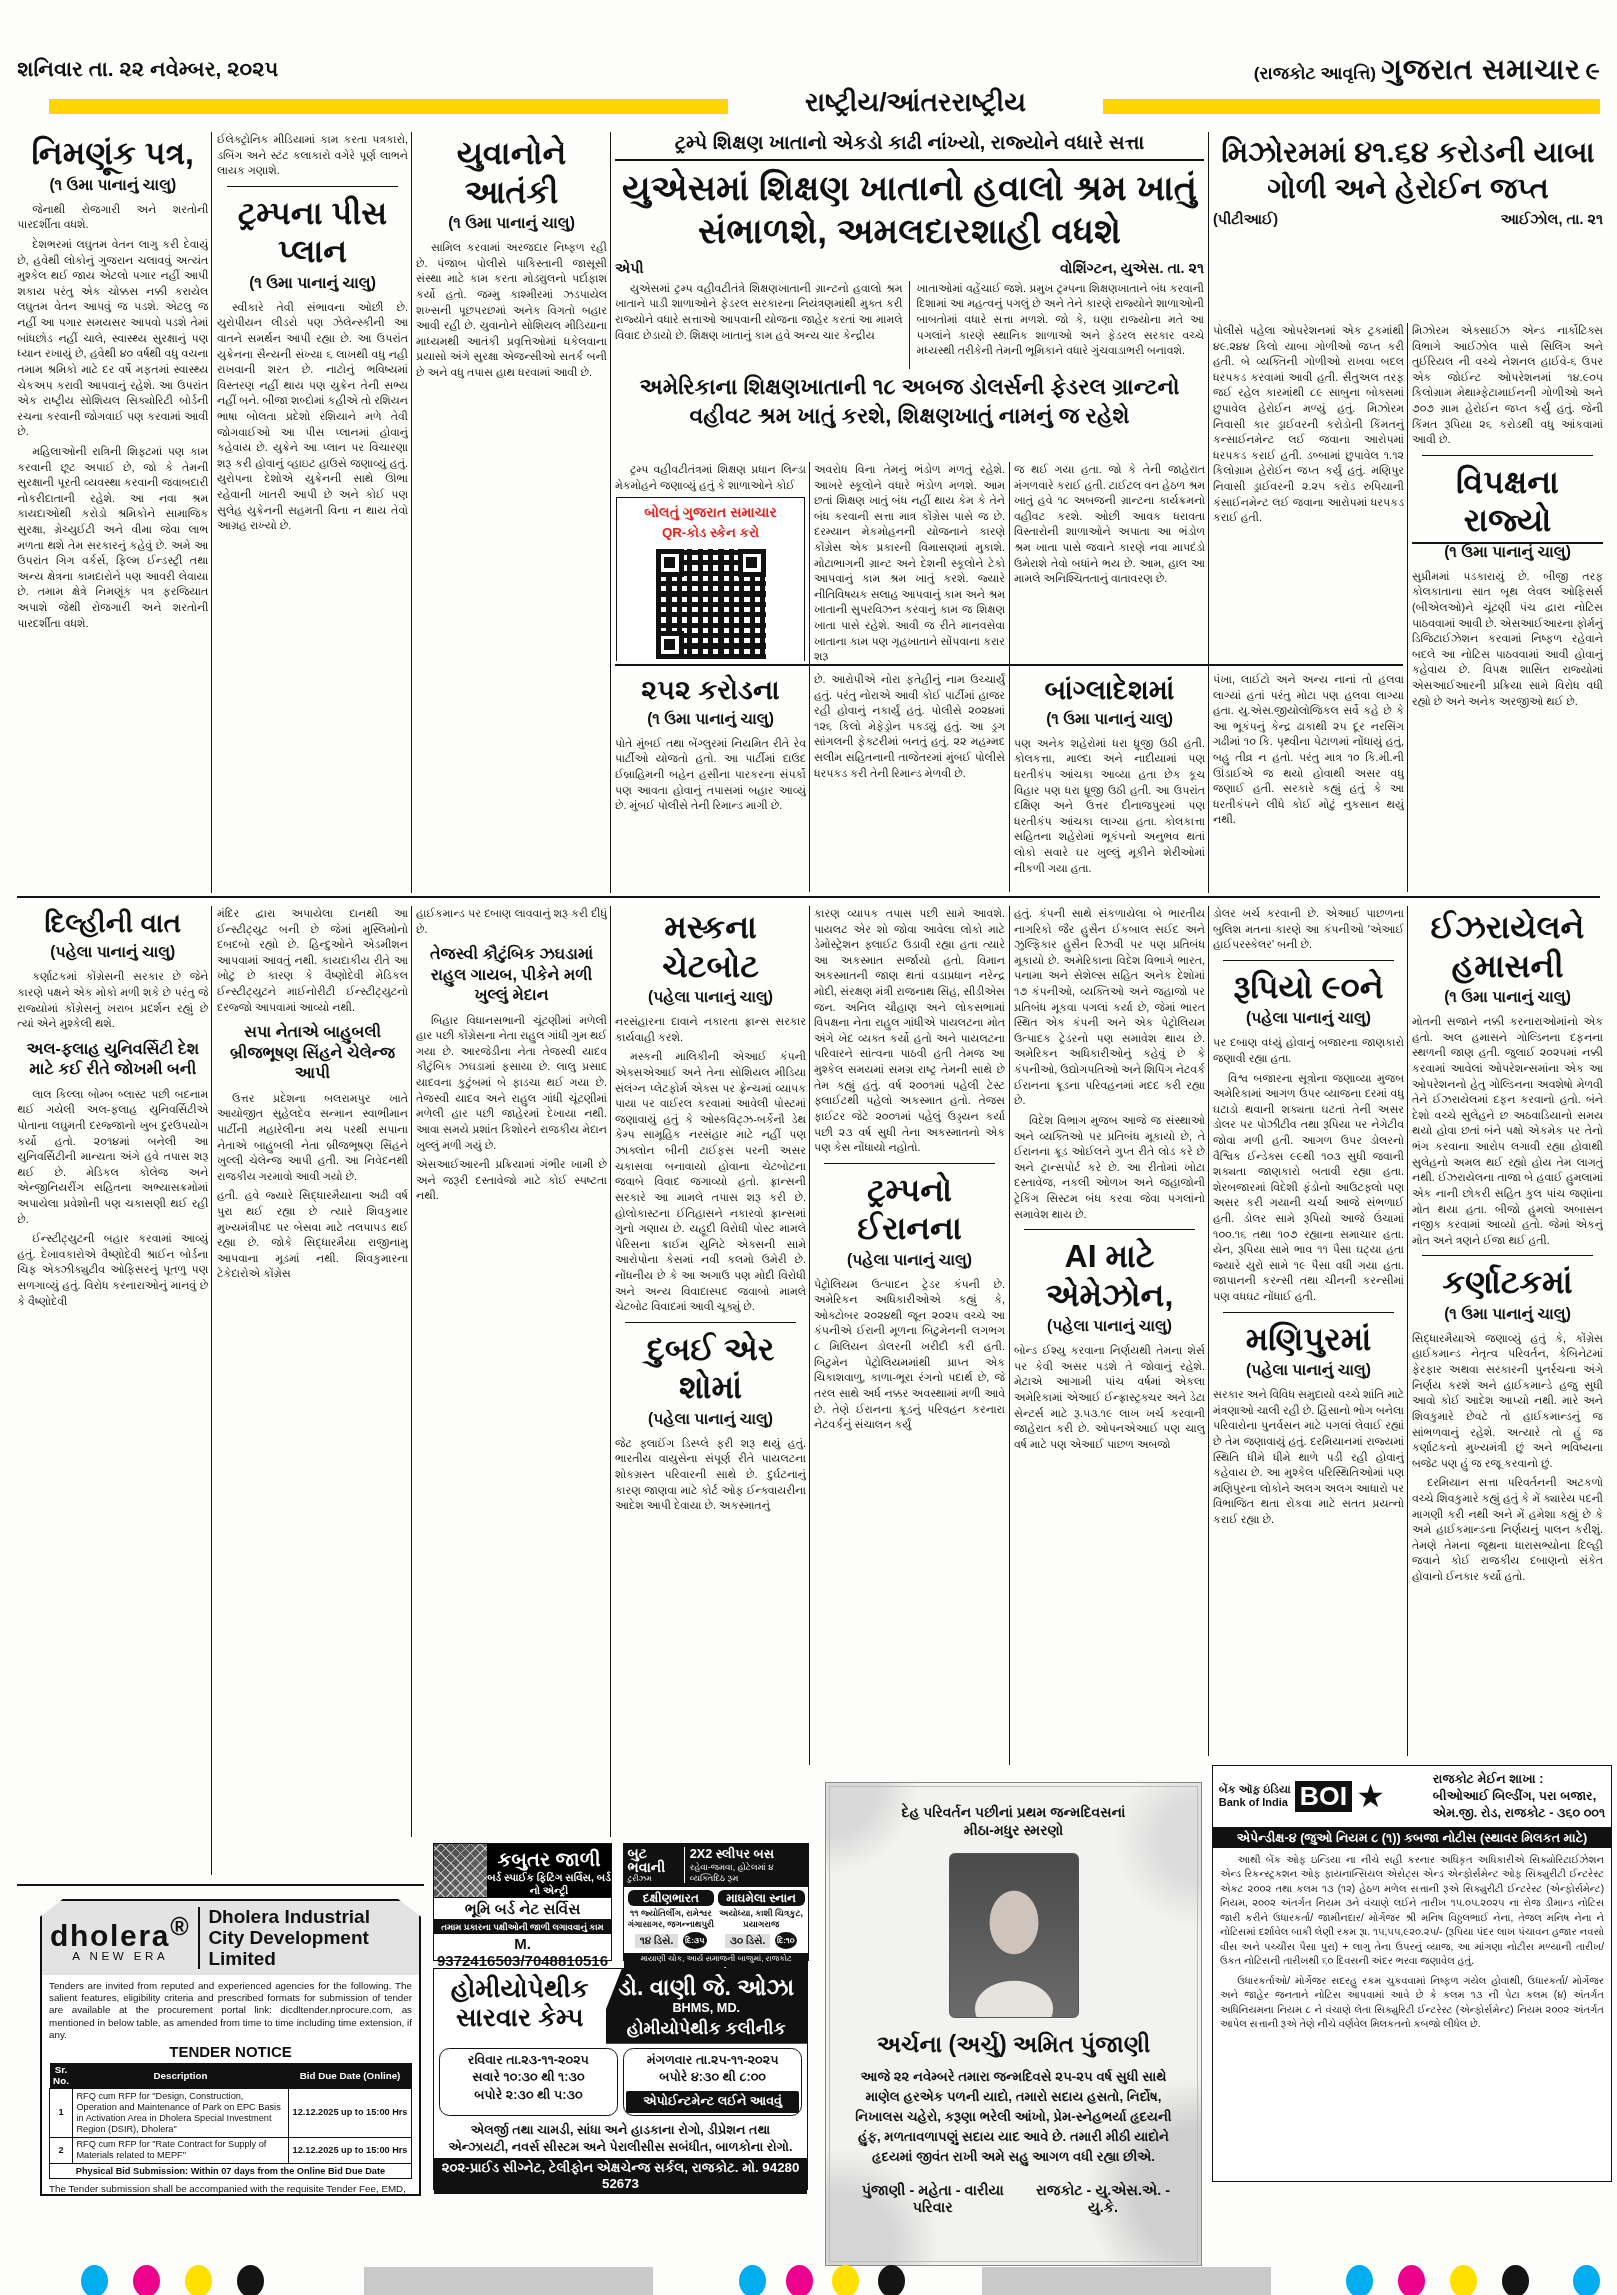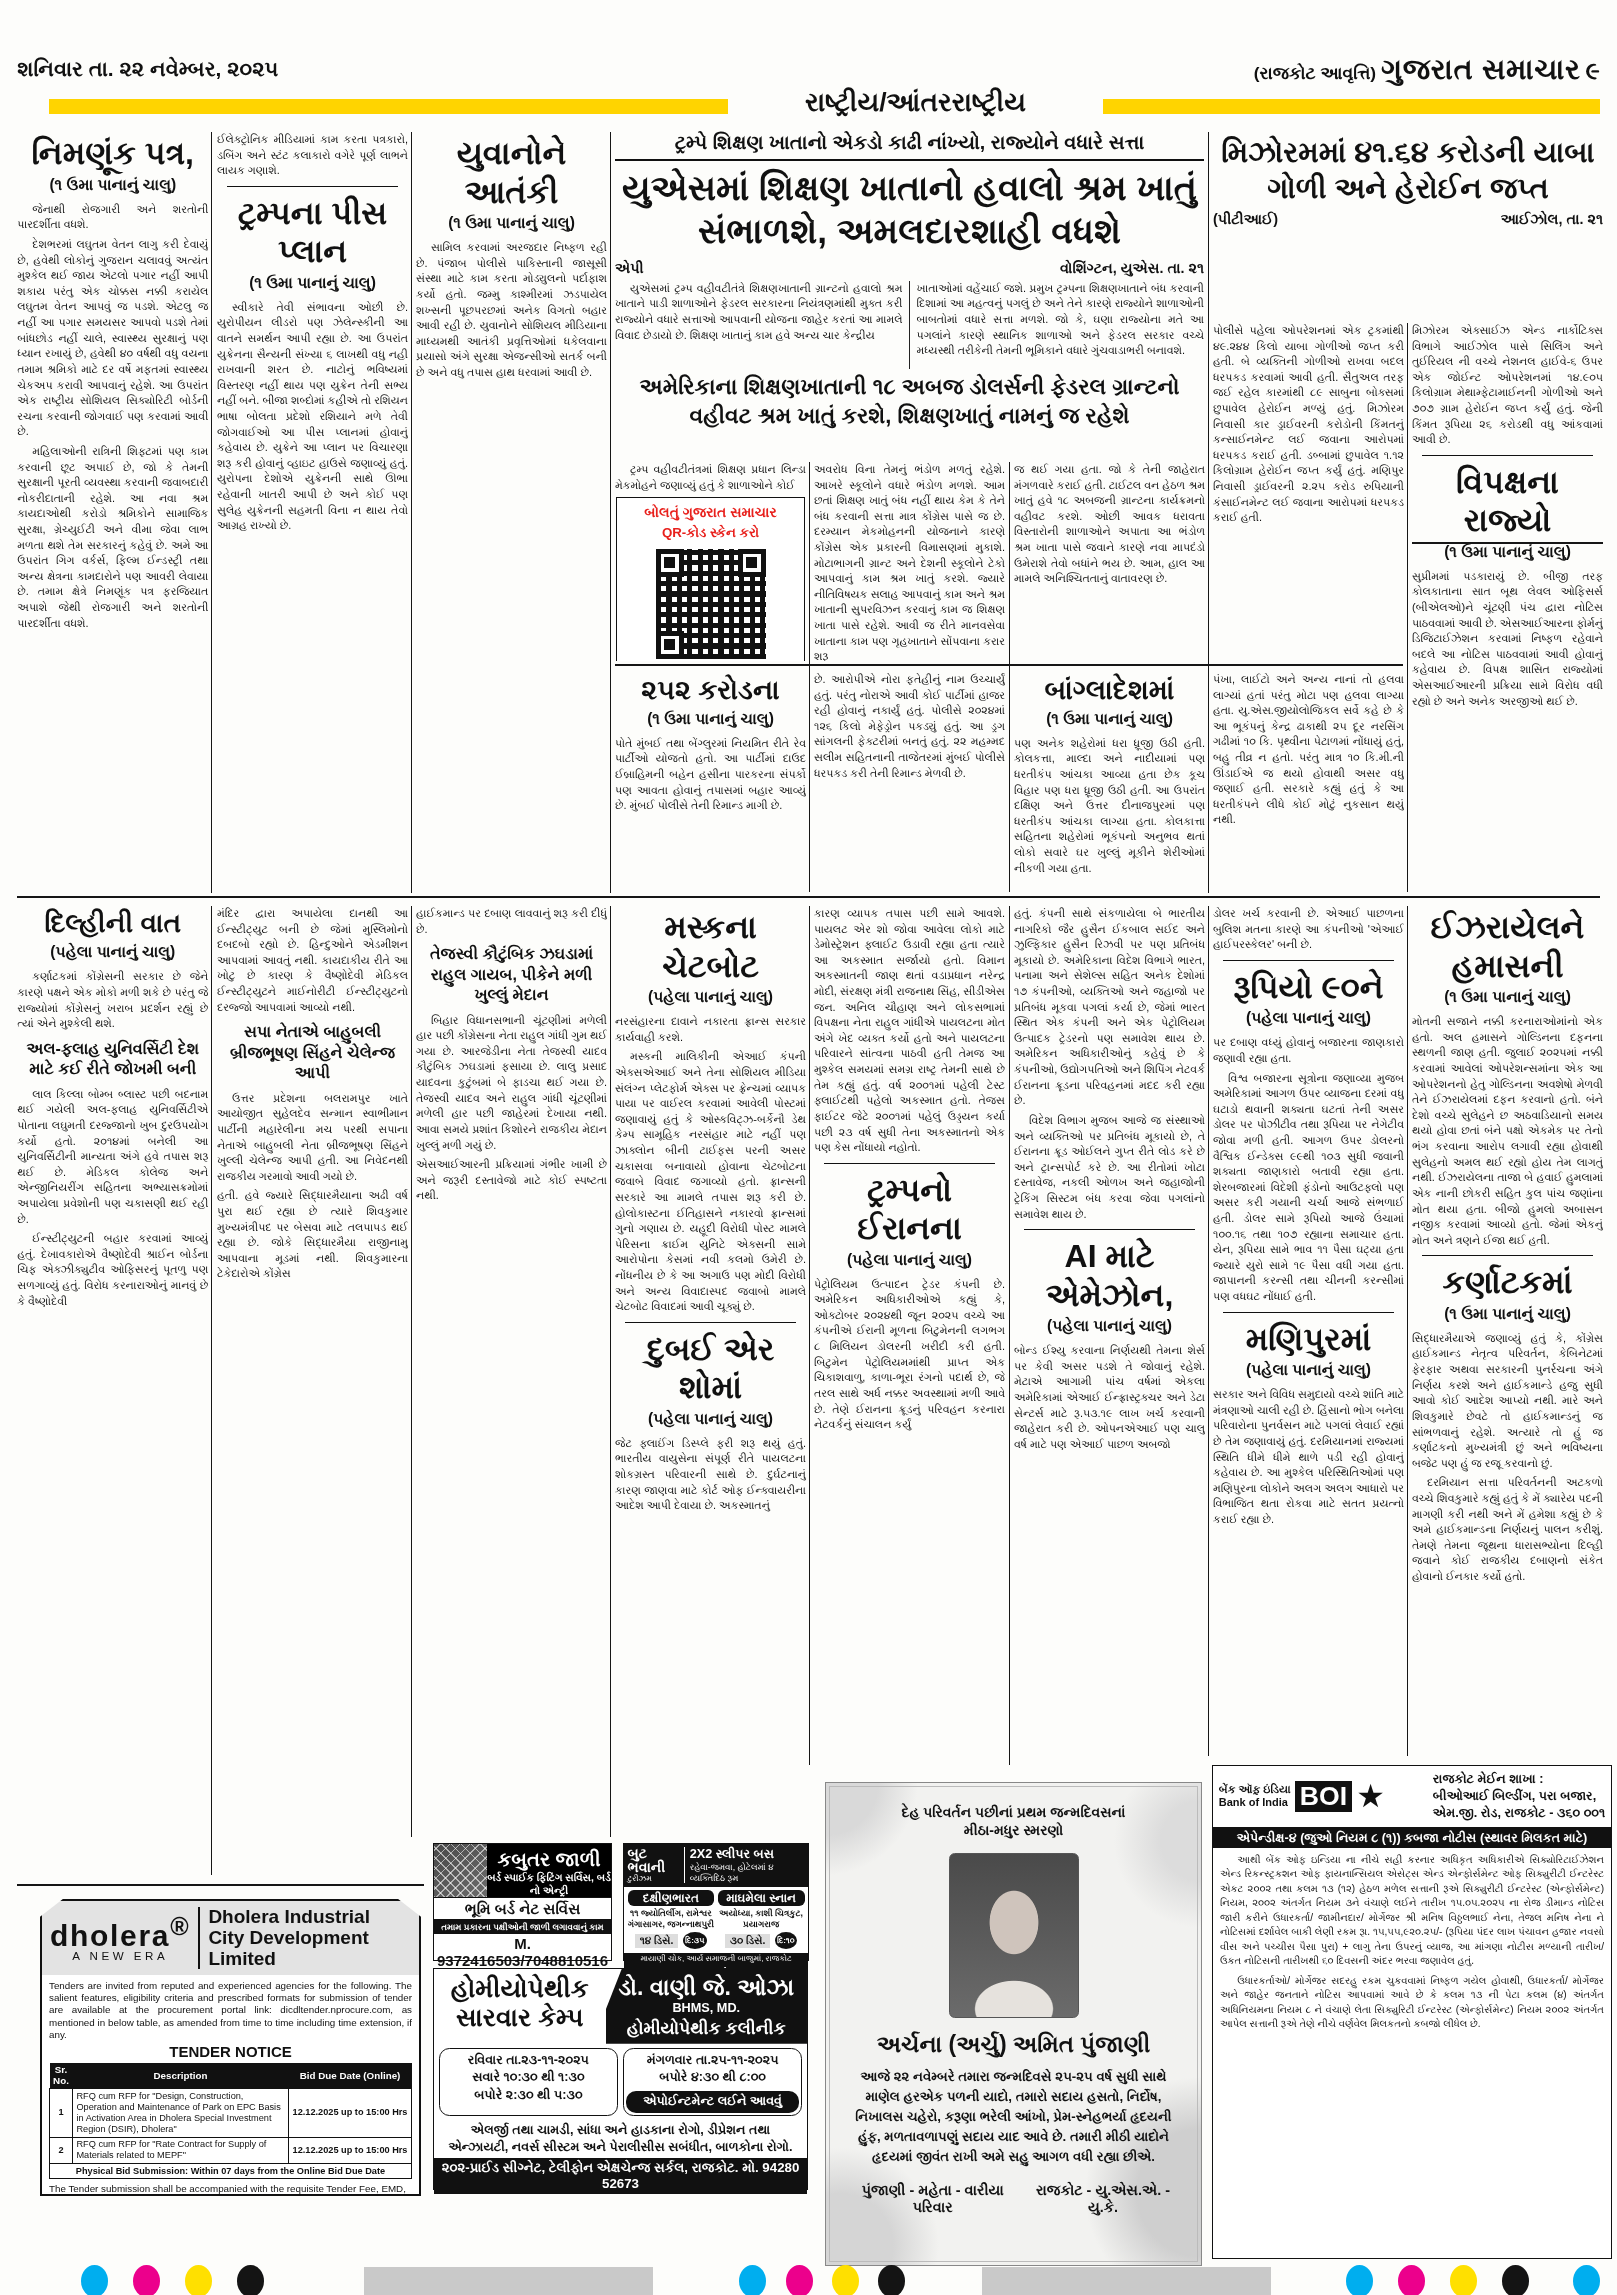--- a/index.html
+++ b/index.html
@@ -97,21 +97,21 @@
   .homeo { border:1.7px solid #111; }
   .homeo-top { display:flex; }
   .homeo-l { width:46%; padding:4.6px 3.5px; font-size:25.4px; font-weight:bold; text-align:center; line-height:1.15; }
   .homeo-r { width:54%; background:#111; color:#fff; text-align:center; padding:4.6px 2.3px;
              clip-path:polygon(8% 0,100% 0,100% 100%,0 100%,0 55%); }
   .homeo-doc { font-size:23px; font-weight:bold; }
   .homeo-deg { font-size:12.7px; font-weight:bold; }
   .homeo-cl { font-size:17.3px; font-weight:bold; margin-top:3.5px; }
   .homeo-slots { display:flex; gap:4.6px; padding:4.6px; }
   .slot { flex:1; border:1.7px solid #111; border-radius:10.4px; text-align:center; font-weight:bold; font-size:12.7px; padding:2.3px; line-height:1.4; }
-  .appt { background:#111; color:#fff; border-radius:10px; text-align:center; font-weight:bold; font-size:12.7px; padding:2.3px 4.6px; margin-top:3.5px; }
+  .appt { background:#111; color:#fff; border-radius:2px; text-align:center; font-weight:bold; font-size:12.7px; padding:2.3px 4.6px; margin-top:3.5px; }
   .homeo-dis { text-align:center; font-weight:bold; font-size:12.7px; line-height:1.35; padding:1.2px 5.8px; }
   .homeo-foot { background:#111; color:#fff; text-align:center; font-weight:bold; font-size:13.3px; padding:2.9px 0; }
   
   .obit { border:1.7px solid #888; outline:1.2px solid #bbb; outline-offset:-5.8px;
     background:
       radial-gradient(circle at 0% 0%, #d9d9d9 0 52px, transparent 92px),
       radial-gradient(circle at 100% 12%, #dcdcdc 0 40px, transparent 87px),
       radial-gradient(circle at 100% 85%, #cfcfcf 0 64px, transparent 116px),
       radial-gradient(circle at 4% 96%, #d5d5d5 0 52px, transparent 98px),
       #f2f2f0;
@@ -470,21 +470,21 @@
     </div>
     <div class="obit-photo"></div>
     <div class="obit-name">અર્ચના (અર્ચુ) અમિત પુંજાણી</div>
     <div class="obit-body">આજે ૨૨ નવેમ્બરે તમારા જન્મદિવસે ૨૫-૨૫ વર્ષ સુધી સાથે માણેલ હરએક પળની યાદો, તમારો સદાય હસતો, નિર્દોષ, નિખાલસ ચહેરો, કરૂણા ભરેલી આંખો, પ્રેમ-સ્નેહભર્યા હૃદયની હુંફ, મળતાવળાપણું સદાય યાદ આવે છે. તમારી મીઠી યાદોને હૃદયમાં જીવંત રાખી અમે સહુ આગળ વધી રહ્યા છીએ.</div>
     <div class="obit-foot">
       <span>પુંજાણી - મહેતા - વારીયા પરિવાર</span>
       <span>રાજકોટ - યુ.એસ.એ. - યુ.કે.</span>
     </div>
   </div>
 
-  <div class="ad boi" style="left:1212px; top:1765px; width:400px; height:494px;">
+  <div class="ad boi" style="left:1212px; top:1765px; width:400px; height:417px;">
     <div class="boi-head">
       <div class="boi-logo">
         <div class="boi-gu">
           <div>બેંક ઑફ઼ ઇંડિયા</div>
           <div>Bank of India</div>
         </div>
         <div class="boi-mark">BOI</div>
         <div class="boi-star">★</div>
       </div>
       <div class="boi-branch">

